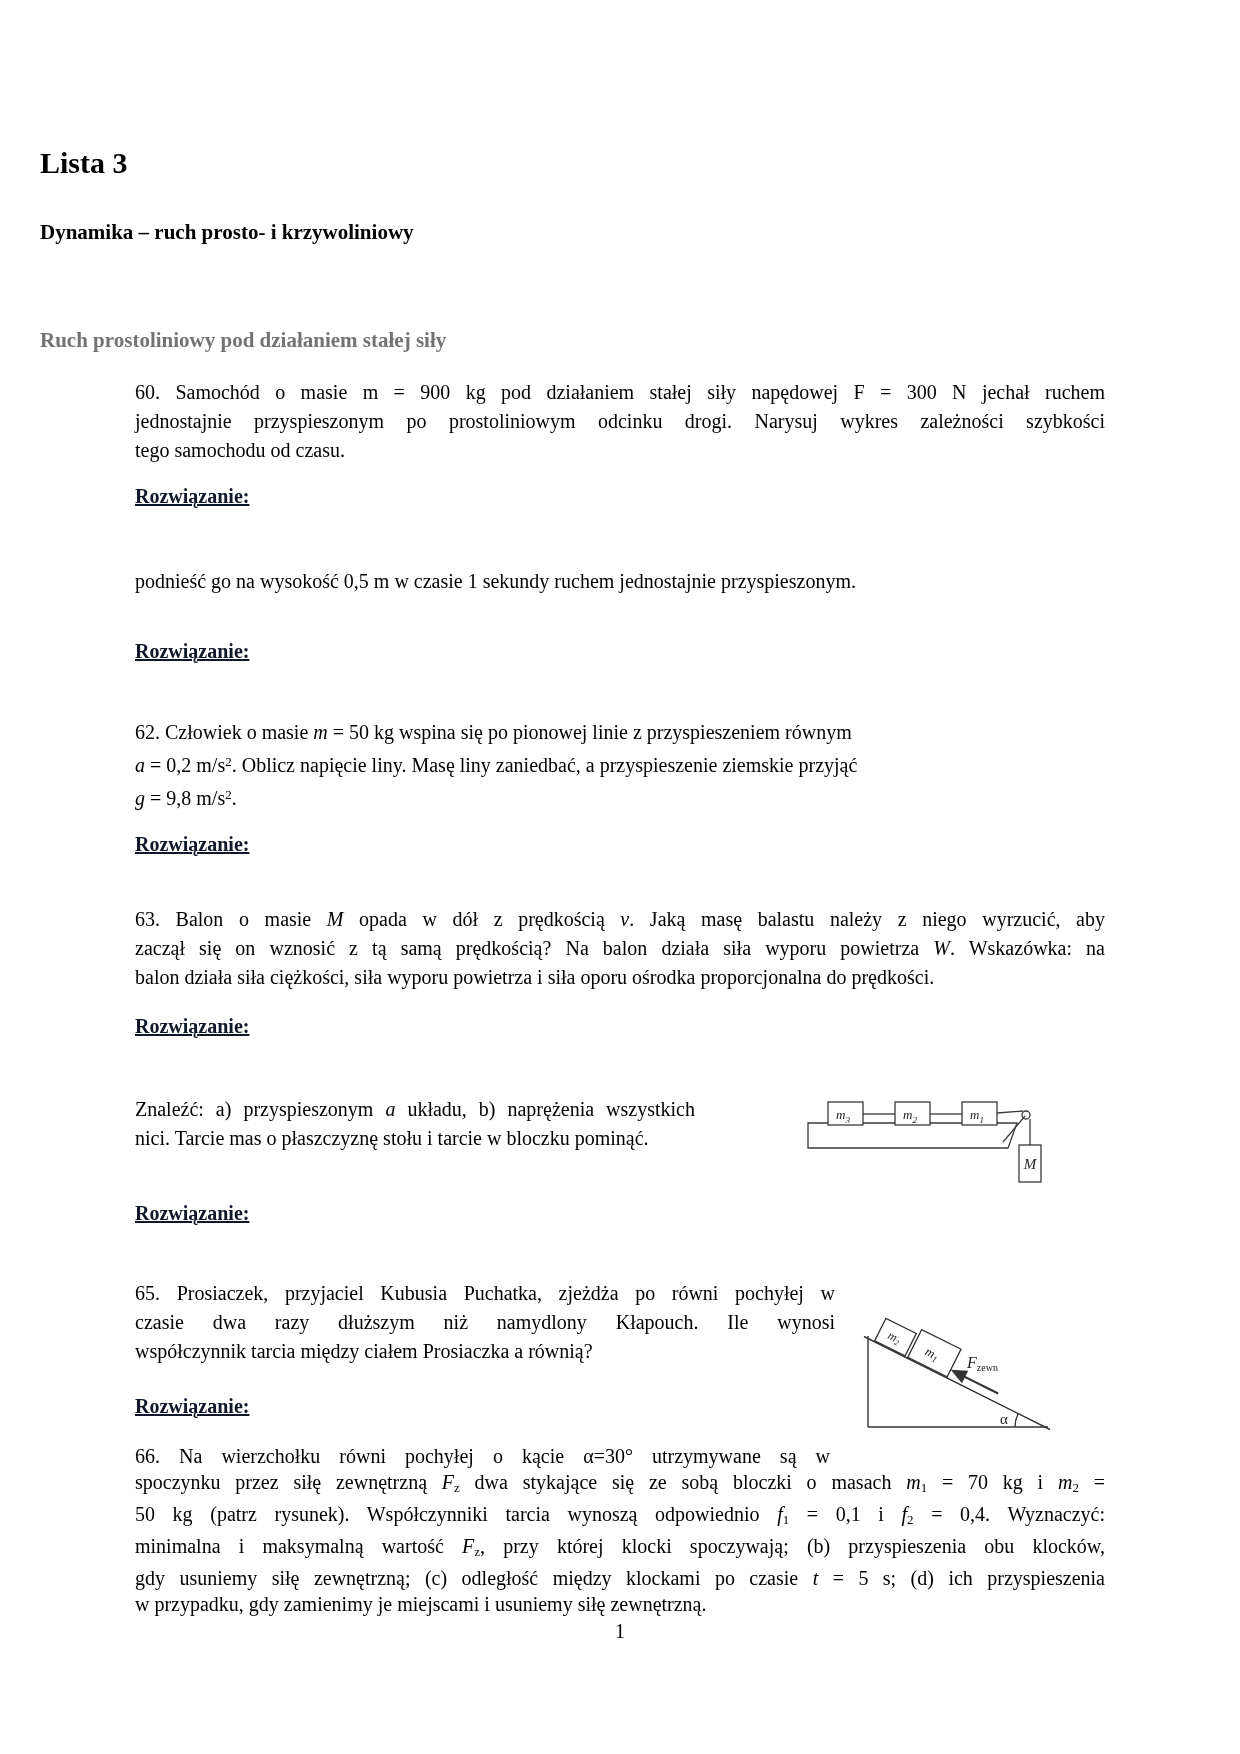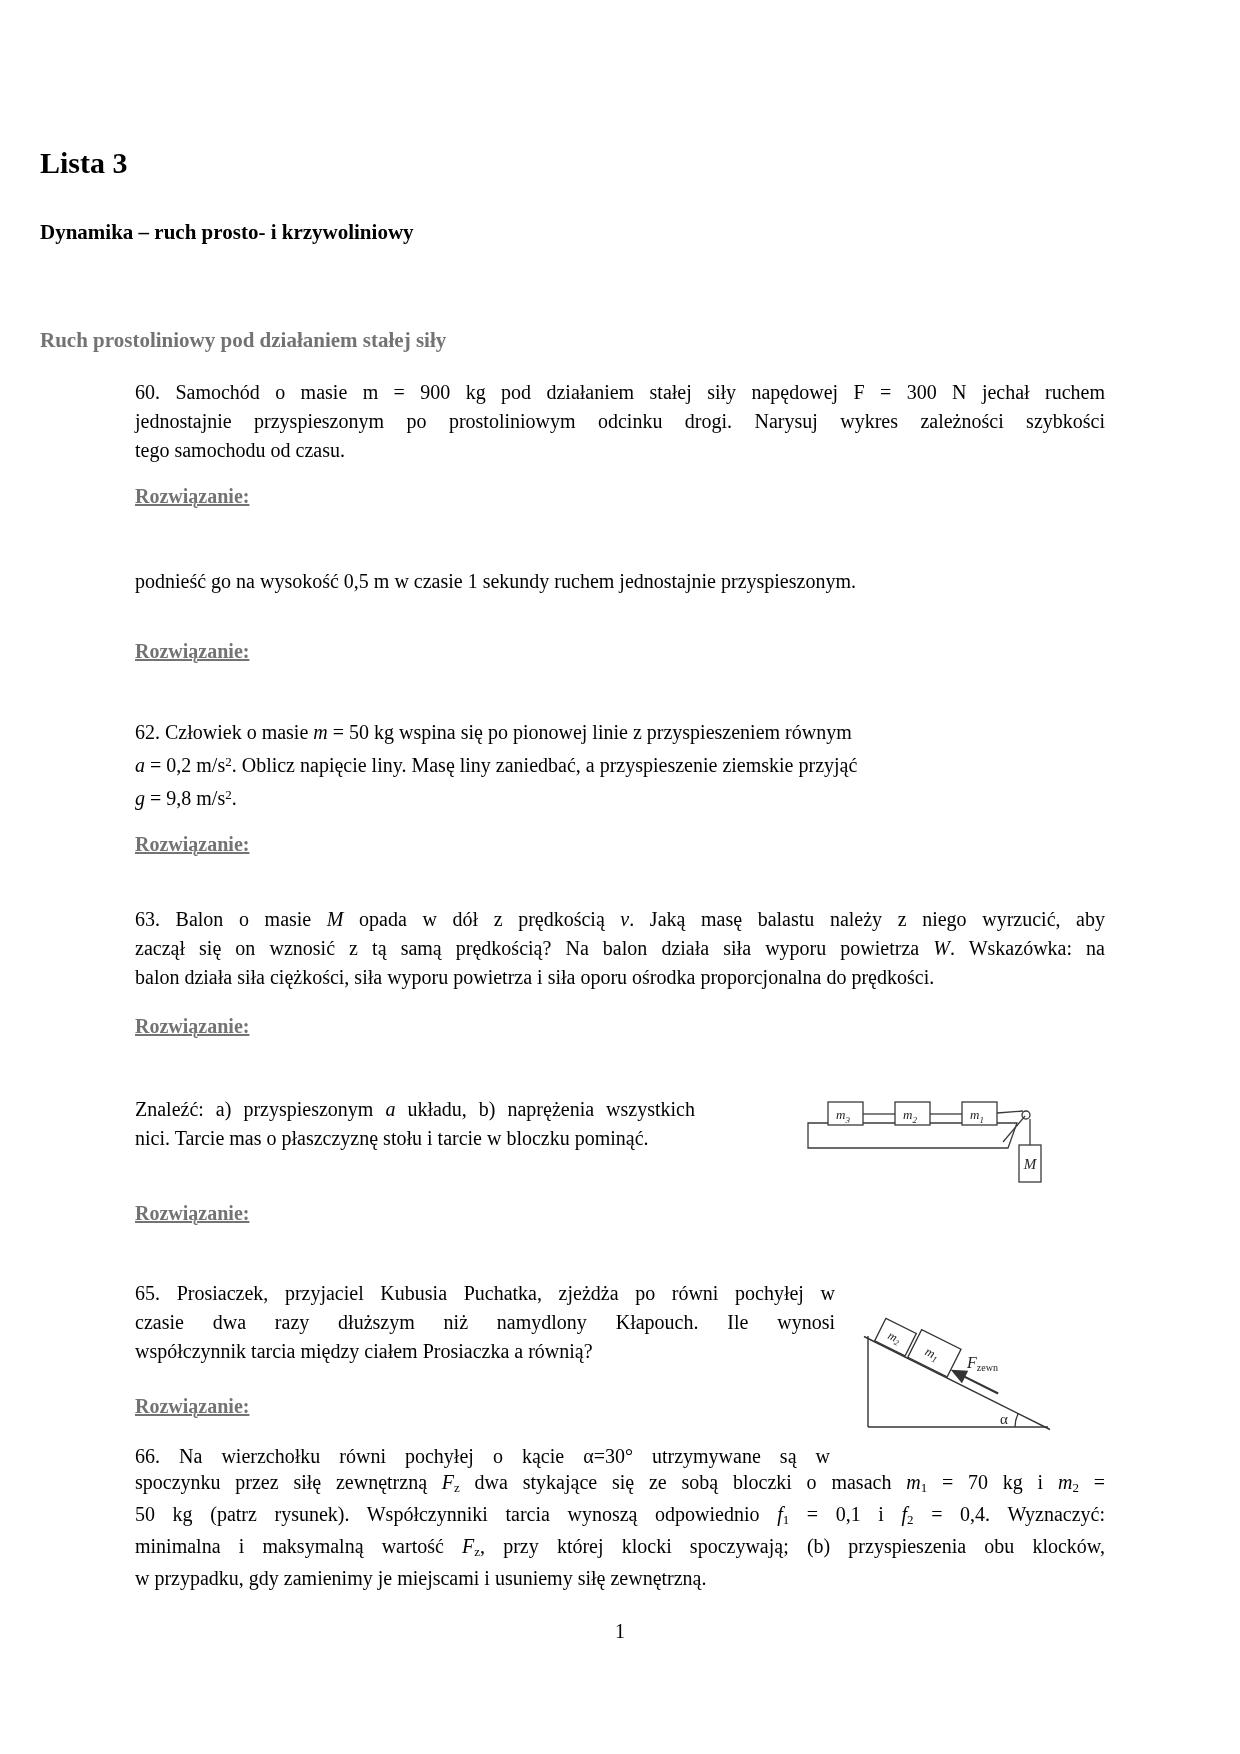--- a/index.html
+++ b/index.html
@@ -14,21 +14,21 @@
   .prob{position:absolute;left:135px;font-size:20px;line-height:29px;}
   .prob .tline{text-align:justify;text-align-last:justify;}
   .prob .tline.last{text-align:left;text-align-last:left;}
   .prob.noj .tline{text-align:right;text-align-last:left;font-family:Liberation Serif, serif;}
   .p66{line-height:26px;}
   .i{font-style:italic;}
   .sub{font-size:13px;vertical-align:-3px;}
   .sup{font-size:13px;vertical-align:6px;}
   .sol{
     position:absolute;left:135px;font-size:20px;font-weight:bold;
-    color:#737373;text-decoration:underline;cursor:pointer;line-height:26px;
+    color:#0f172a;text-decoration:underline;cursor:pointer;line-height:26px;
   }
   .fig{position:absolute;}
   .fig text{font-family:"Liberation Serif","DejaVu Serif",serif;fill:#222;}
   .pagenum{position:absolute;top:1620px;left:0;width:100%;text-align:center;font-size:20px;}
 </style>
 </head>
 <body>
 
 <div class="page">
 
@@ -116,18 +116,19 @@
     <text x="112" y="76" font-size="16" font-style="italic"><tspan>F</tspan><tspan font-size="10" dy="3" font-style="normal">zewn</tspan></text>
   </svg>
 
   <a class="sol" style="top:1393px">Rozwiązanie:</a>
 
   <div class="prob p66" style="top:1443px;width:970px">
       <div class="tline" style="width: 695px;"><span>66. Na wierzchołku równi pochyłej o kącie α=30° utrzymywane są w</span></div>
       <div class="tline"><span>spoczynku przez siłę zewnętrzną </span><span class="i">F</span><span class="sub">z</span><span> dwa stykające się ze sobą bloczki o masach </span><span class="i">m</span><span class="sub">1</span><span> = 70 kg i </span><span class="i">m</span><span class="sub">2</span><span> =</span></div>
       <div class="tline"><span>50 kg (patrz rysunek). Współczynniki tarcia wynoszą odpowiednio </span><span class="i">f</span><span class="sub">1</span><span> = 0,1 i </span><span class="i">f</span><span class="sub">2</span><span> = 0,4. Wyznaczyć:</span></div>
       <div class="tline"><span>minimalna i maksymalną wartość </span><span class="i">F</span><span class="sub">z</span><span>, przy której klocki spoczywają; (b) przyspieszenia obu klocków,</span></div>
+      <div class="tline"><span>gdy usuniemy siłę zewnętrzną; (c) odległość między klockami po czasie </span><span class="i">t</span><span> = 5 s; (d) ich przyspieszenia</span></div>
       <div class="tline last"><span>w przypadku, gdy zamienimy je miejscami i usuniemy siłę zewnętrzną.</span></div>
     </div>
 
   <div class="pagenum">1</div>
 
 </div>
 
 </body></html>

